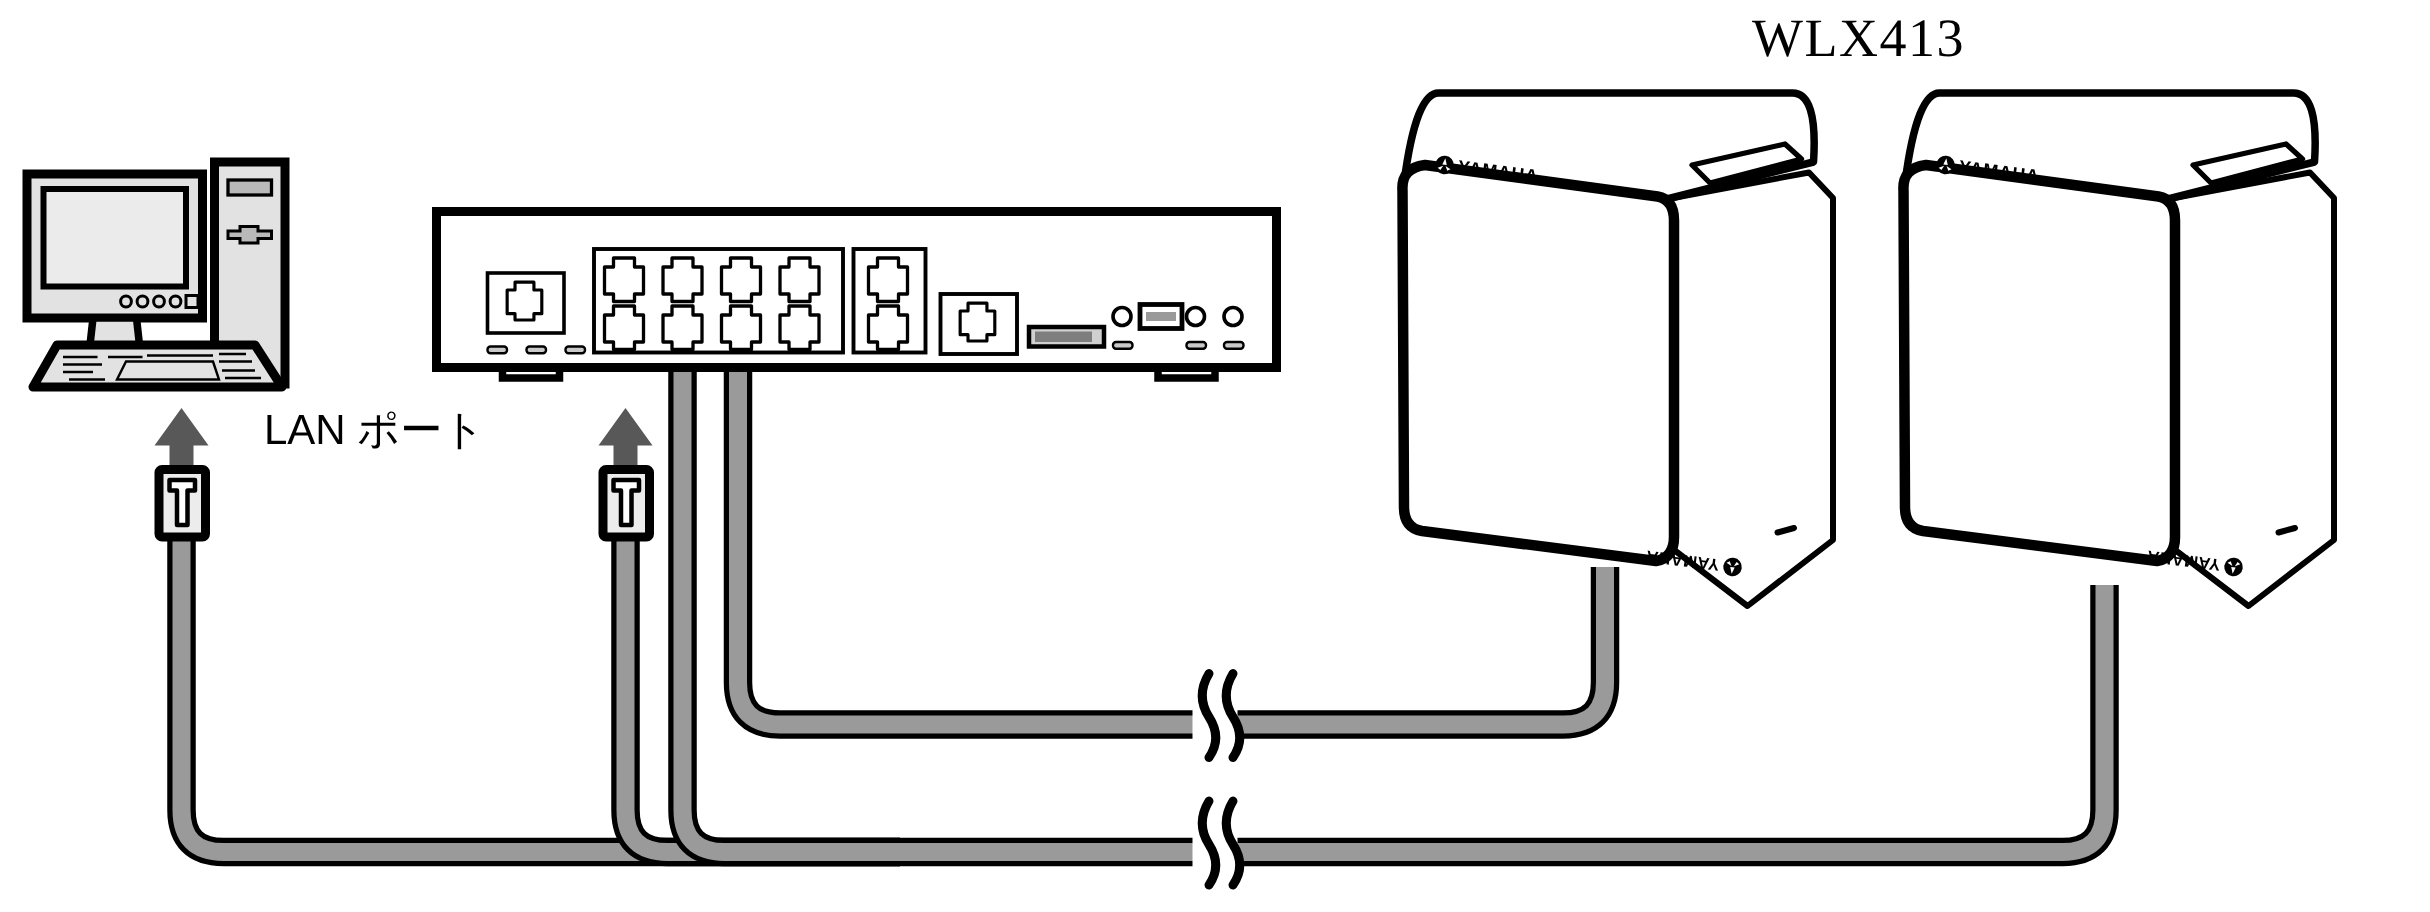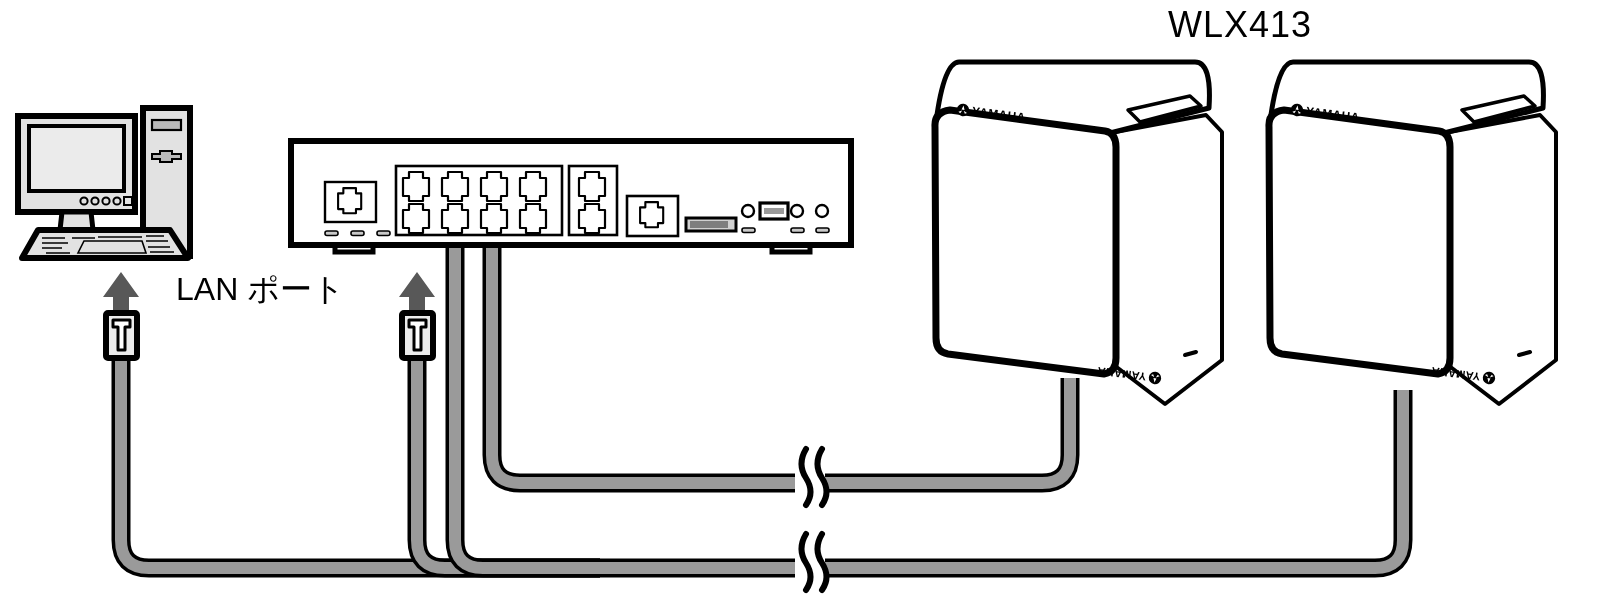--- a/index.html
+++ b/index.html
@@ -1,23 +1,23 @@
 <!DOCTYPE html>
 <html><head>
 <meta charset="utf-8">
 <style>
   html,body{margin:0;padding:0;background:#ffffff;}
   body{width:1620px;height:608px;overflow:hidden;
        font-family:"Liberation Sans","DejaVu Sans",sans-serif;}
   #stage{position:relative;width:1620px;height:608px;background:#fff;}
   #art{position:absolute;left:0;top:0;width:1620px;height:608px;}
   .lbl{position:absolute;color:#000;white-space:nowrap;font-weight:400;}
-  #lbl-wlx{left:1168px;top:4px;font-size:36px;letter-spacing:1px;}
+  #lbl-wlx{left:1168px;top:4px;font-size:36px;letter-spacing:1px;font-family:Liberation Serif, serif;}
   #lbl-sw{left:512px;top:90px;font-size:34px;letter-spacing:1px;}
-  #lbl-lan{left:176px;top:268px;font-size:32px;letter-spacing:0px;}
+  #lbl-lan{left:176px;top:268px;font-size:28px;letter-spacing:0px;}
 </style>
 </head>
 <body>
 
 <div id="stage">
 
   <svg id="art" viewBox="0 0 1620 608" xmlns="http://www.w3.org/2000/svg">
 
     <defs>
 

